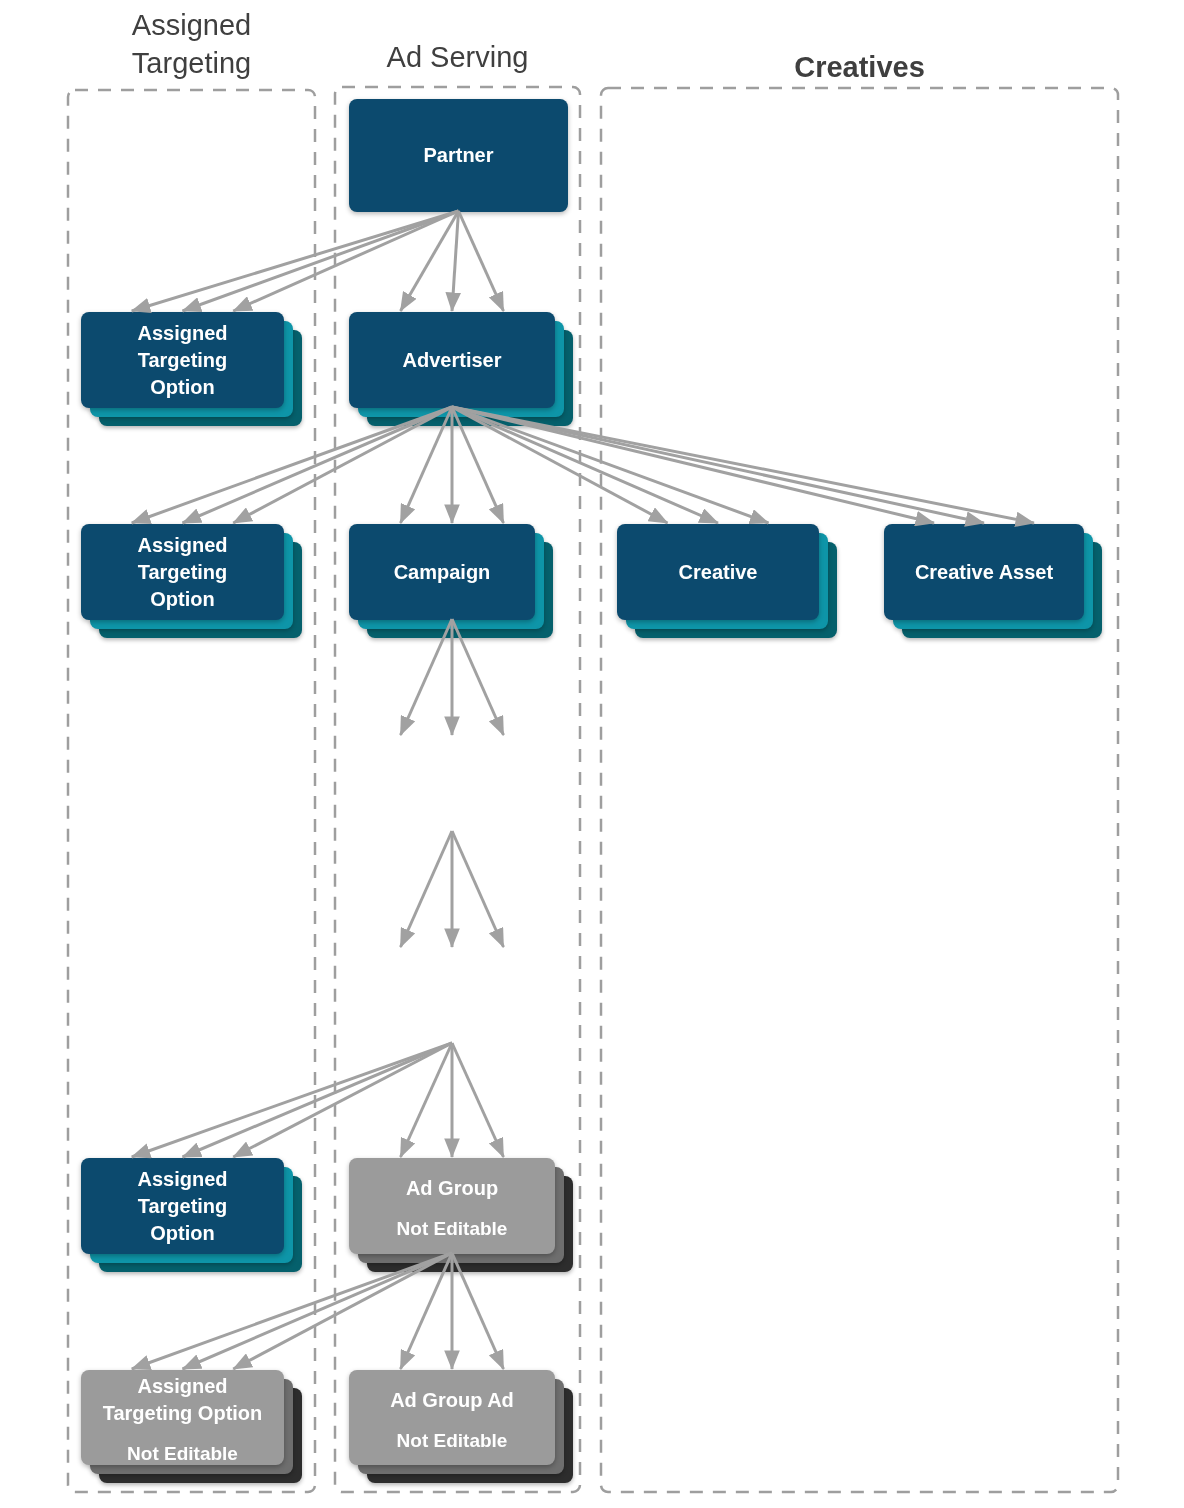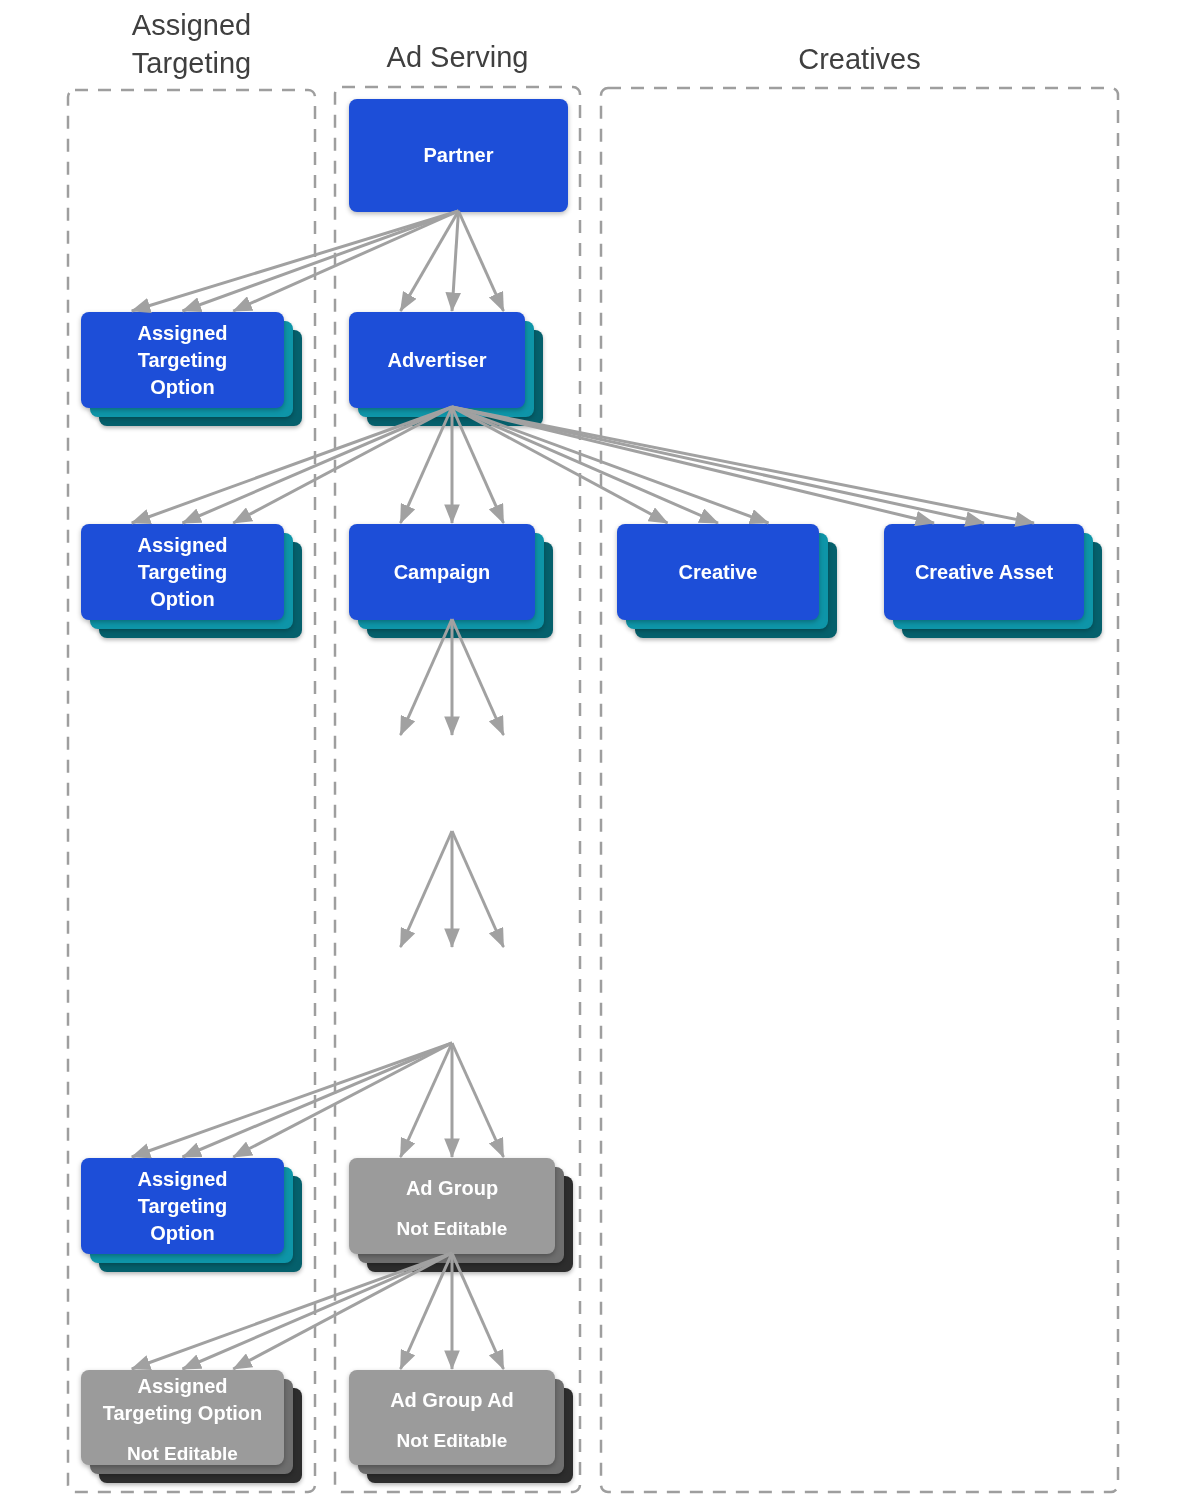--- a/index.html
+++ b/index.html
@@ -53,21 +53,21 @@
     border-radius: 8px;
     display: flex;
     flex-direction: column;
     align-items: center;
     justify-content: center;
     color: #ffffff;
     font-weight: bold;
     box-shadow: 0 2px 5px rgba(0,0,0,0.28);
     box-sizing: border-box;
   }
-  .node.editable .face     { background: #1d4ed8; }
+  .node.editable .face     { background: #0c4a6e; }
   .node.not-editable .face { background: #9B9B9B; }
   .node.pad-top .face      { padding-top: 1px; }
   .label {
     font-size: 20px;
     line-height: 27px;
     text-align: center;
   }
   .sublabel {
     font-size: 19px;
     line-height: 18px;
@@ -151,42 +151,42 @@
         <line x1="452" y1="1253" x2="503.5" y2="1369" stroke="#A1A1A1" stroke-width="3" marker-end="url(#arrowhead)"></line>
       </g>
     </svg>
 <div class="column-title" style="left: 67px; top: 6px; width: 249px;">
       <div>Assigned</div>
       <div>Targeting</div>
     </div>
     <div class="column-title" style="left: 334px; top: 38px; width: 247px;">
       <div>Ad Serving</div>
     </div>
-    <div class="column-title" style="left: 600px; top: 40px; width: 519px;">
+    <div class="column-title" style="left: 600px; top: 48px; width: 519px; font-weight: bold;">
       <div>Creatives</div>
     </div>
     <div class="node editable" style="left: 349px; top: 99px; width: 219px; height: 113px;">
       <div class="face">
         <div class="label">
           <div>Partner</div>
         </div>
       </div>
     </div>
     <div class="node editable" style="left: 81px; top: 312px; width: 203px; height: 96px;">
       <div class="layer l3"></div>
       <div class="layer l2"></div>
       <div class="face">
         <div class="label">
           <div>Assigned</div>
           <div>Targeting</div>
           <div>Option</div>
         </div>
       </div>
     </div>
-    <div class="node editable" style="left: 349px; top: 312px; width: 176px; height: 96px;">
+    <div class="node editable" style="left: 349px; top: 312px; width: 206px; height: 96px;">
       <div class="layer l3"></div>
       <div class="layer l2"></div>
       <div class="face">
         <div class="label">
           <div>Advertiser</div>
         </div>
       </div>
     </div>
     <div class="node editable" style="left: 81px; top: 524px; width: 203px; height: 96px;">
       <div class="layer l3"></div>

